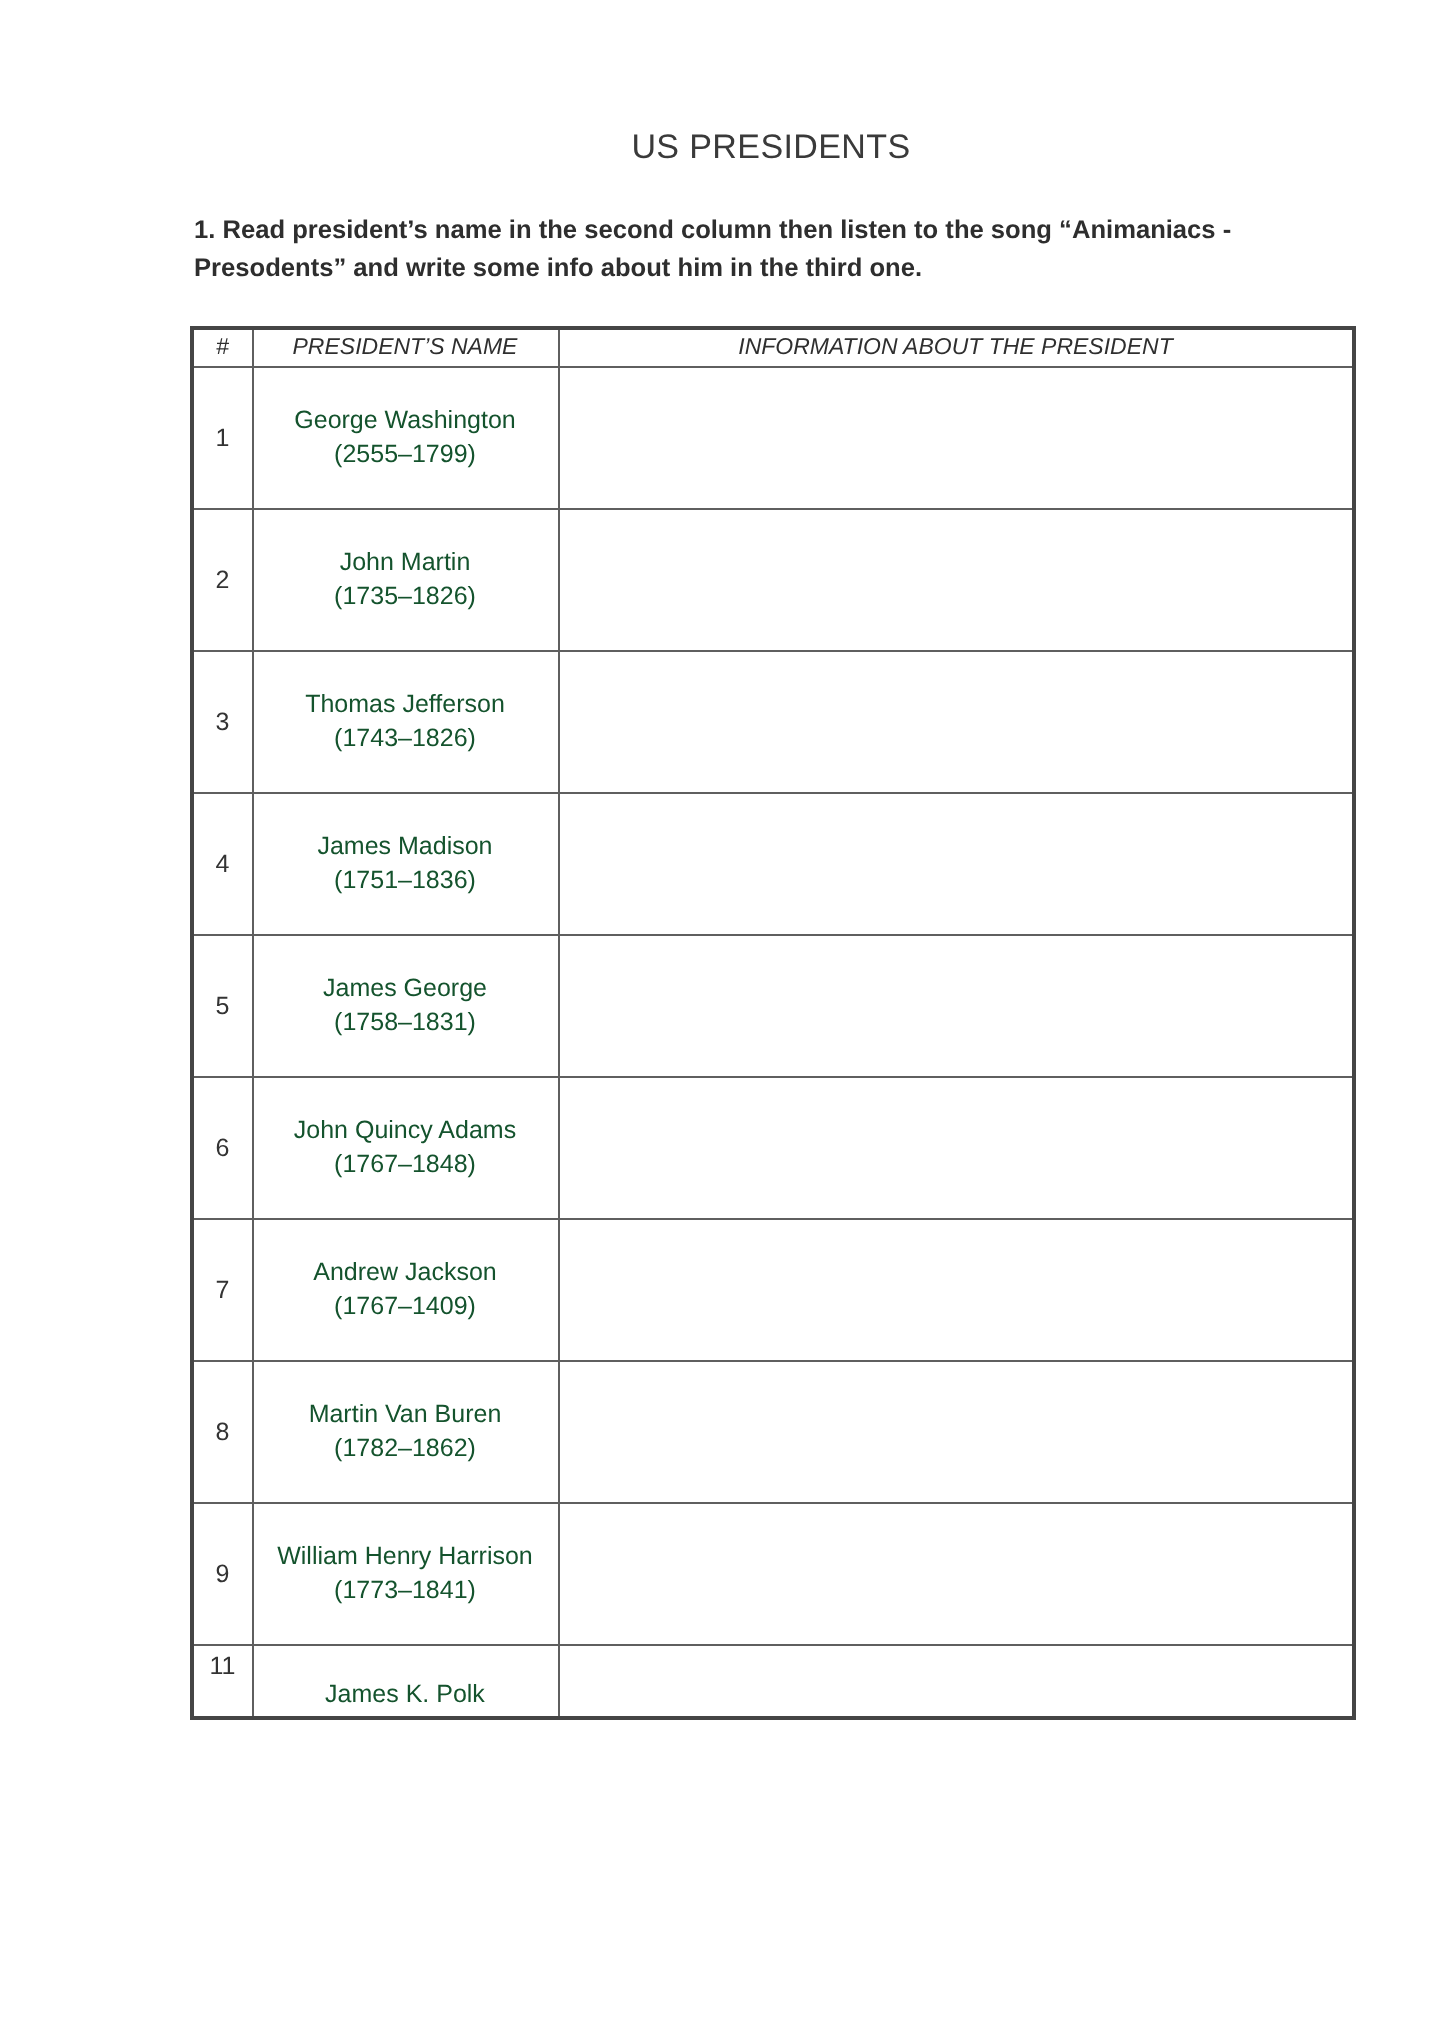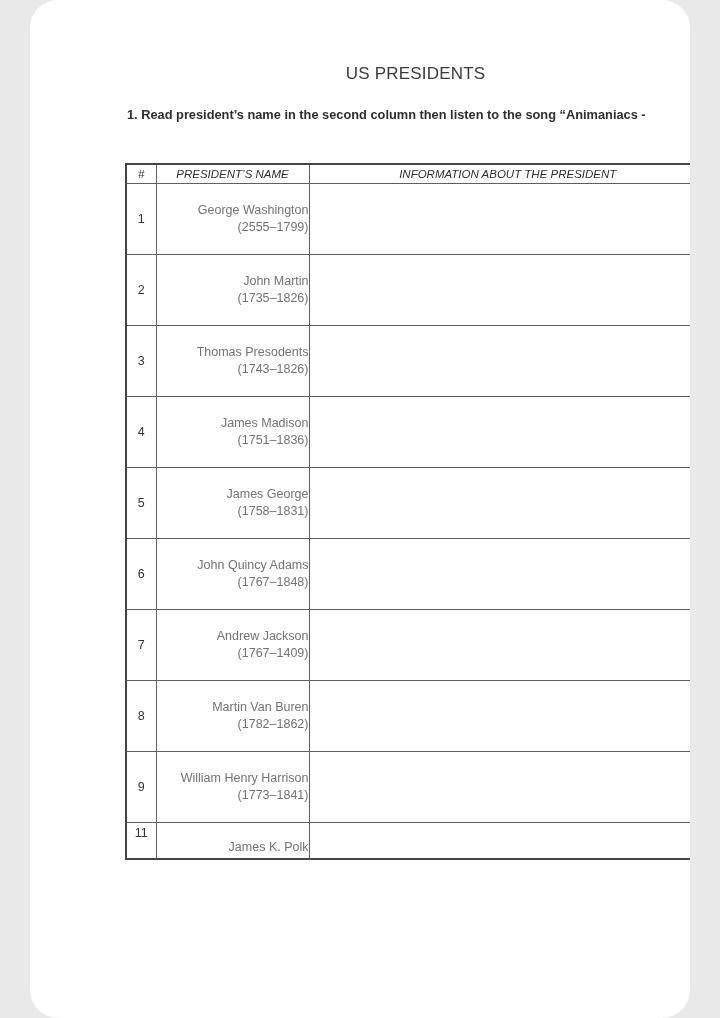--- a/index.html
+++ b/index.html
@@ -1,24 +1,23 @@
 <!DOCTYPE html>
 <html><head>
 <meta charset="utf-8">
 <style>
   html,body{margin:0;padding:0;background:#e9e9e9;}
   .sheet{
     position:relative;
-    width:660px;height:1018px;
+    width:720px;height:1018px;
     background:#ffffff;
     font-family:"Liberation Sans",sans-serif;
     color:#333333;
     overflow:hidden;
     margin:0 auto;
-    border-radius:28px;
   }
   .title{
     position:absolute;
     top:64px;left:95px;width:581px;
     text-align:center;
     font-size:17px;
     letter-spacing:.2px;
     color:#3a3a3a;
     font-weight:500;
   }
@@ -56,39 +55,40 @@
   }
   tbody tr{height:71px;}
   tbody tr.last{height:37px;}
   .c-num{
     text-align:center;
     font-size:12.5px;
     color:#333333;
     vertical-align:middle;
   }
   .c-name{
-    text-align:right;
+    text-align:center;
     font-size:12.5px;
     line-height:17px;
     vertical-align:middle;
-    color:#737373;
+    color:#14532d;
   }
   .c-info{vertical-align:middle;}
   tr.last .c-num{vertical-align:top;padding-top:3px;}
   tr.last .c-name{vertical-align:bottom;padding-bottom:2px;}
 </style>
 </head>
 <body>
 
 <div class="sheet">
 
   <div class="title">US PRESIDENTS</div>
 
   <div class="instructions">
     <div>1. Read president’s name in the second column then listen to the song “Animaniacs -</div>
+    <div>Presodents” and write some info about him in the third one.</div>
   </div>
 
   <table class="presidents">
     <colgroup>
       <col style="width:30px">
       <col style="width:153px">
       <col style="width:398px">
     </colgroup>
     <thead>
       <tr>
@@ -110,21 +110,21 @@
         <td class="c-num">2</td>
         <td class="c-name">
           <div>John Martin</div>
           <div>(1735–1826)</div>
         </td>
         <td class="c-info"></td>
       </tr>
       <tr>
         <td class="c-num">3</td>
         <td class="c-name">
-          <div>Thomas Presodents</div>
+          <div>Thomas Jefferson</div>
           <div>(1743–1826)</div>
         </td>
         <td class="c-info"></td>
       </tr>
       <tr>
         <td class="c-num">4</td>
         <td class="c-name">
           <div>James Madison</div>
           <div>(1751–1836)</div>
         </td>

